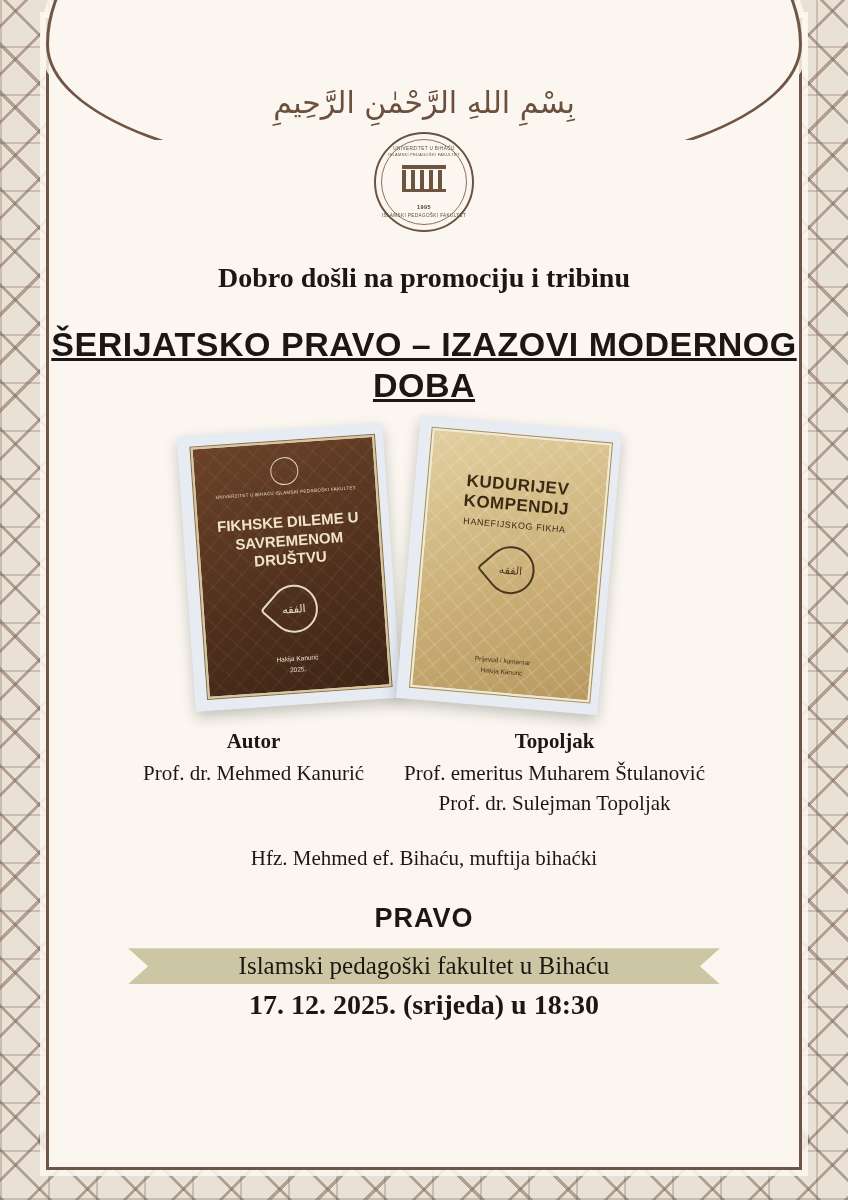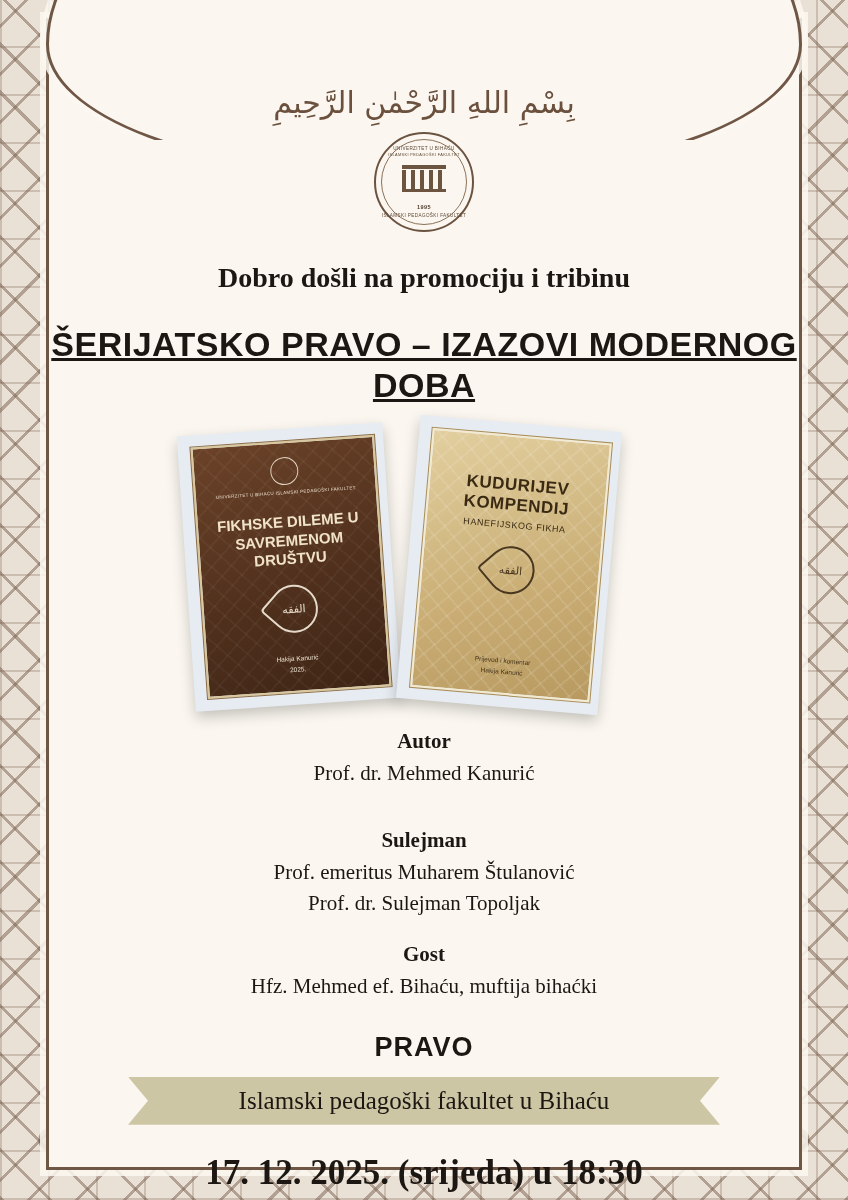--- a/index.html
+++ b/index.html
@@ -280,21 +280,20 @@
     opacity: 0.95;
   }
 
   
   .credits {
     margin-top: 6px;
     display: flex;
     justify-content: center;
     gap: 40px;
     font-size: 21px;
-    flex-direction: column;
   }
   .credit-col { }
   .credit-head {
     font-weight: bold;
     margin-bottom: 4px;
   }
   .credit-name { line-height: 1.45; }
 
   .guest {
     margin-top: 24px;
@@ -309,32 +308,32 @@
     letter-spacing: 1px;
     font-family: "Liberation Sans", sans-serif;
   }
   .ribbon-wrap {
     position: relative;
     width: 592px;
     margin: 14px auto 0;
   }
   .ribbon-shape {
     width: 100%;
-    height: 48px;
+    height: 36px;
     background: #cdc6a4;
     display: flex;
     align-items: center;
     justify-content: center;
     font-size: 25px;
     clip-path: polygon(0 0, 100% 0, calc(100% - 20px) 50%, 100% 100%, 0 100%, 20px 50%);
   }
 
   .time-value {
-    margin-top: 28px;
-    font-size: 35px;
+    margin-top: 5px;
+    font-size: 28px;
     font-weight: bold;
   }
 </style>
 </head>
 <body>
 
 <div class="poster">
   <div class="bg-pattern"></div>
   <div class="arch"></div>
   <div class="arch-top"></div>
@@ -395,28 +394,27 @@
       </div>
 
     </div>
 
     <div class="credits">
       <div class="credit-col">
         <div class="credit-head">Autor</div>
         <div class="credit-name">Prof. dr. Mehmed Kanurić</div>
       </div>
       <div class="credit-col">
-        <div class="credit-head">Sulejman</div>
+        <div class="credit-head">Topoljak</div>
         <div class="credit-name">Prof. emeritus Muharem Štulanović</div>
         <div class="credit-name">Prof. dr. Sulejman Topoljak</div>
       </div>
     </div>
 
     <div class="guest">
-      <div class="credit-head">Gost</div>
       <div class="credit-name">Hfz. Mehmed ef. Bihaću, muftija bihaćki</div>
     </div>
 
     <div class="section-label">PRAVO</div>
 
     <div class="ribbon-wrap">
       <div class="ribbon-shape">Islamski pedagoški fakultet u Bihaću</div>
     </div>
 
     <div class="time-value">17. 12. 2025. (srijeda) u 18:30</div>

